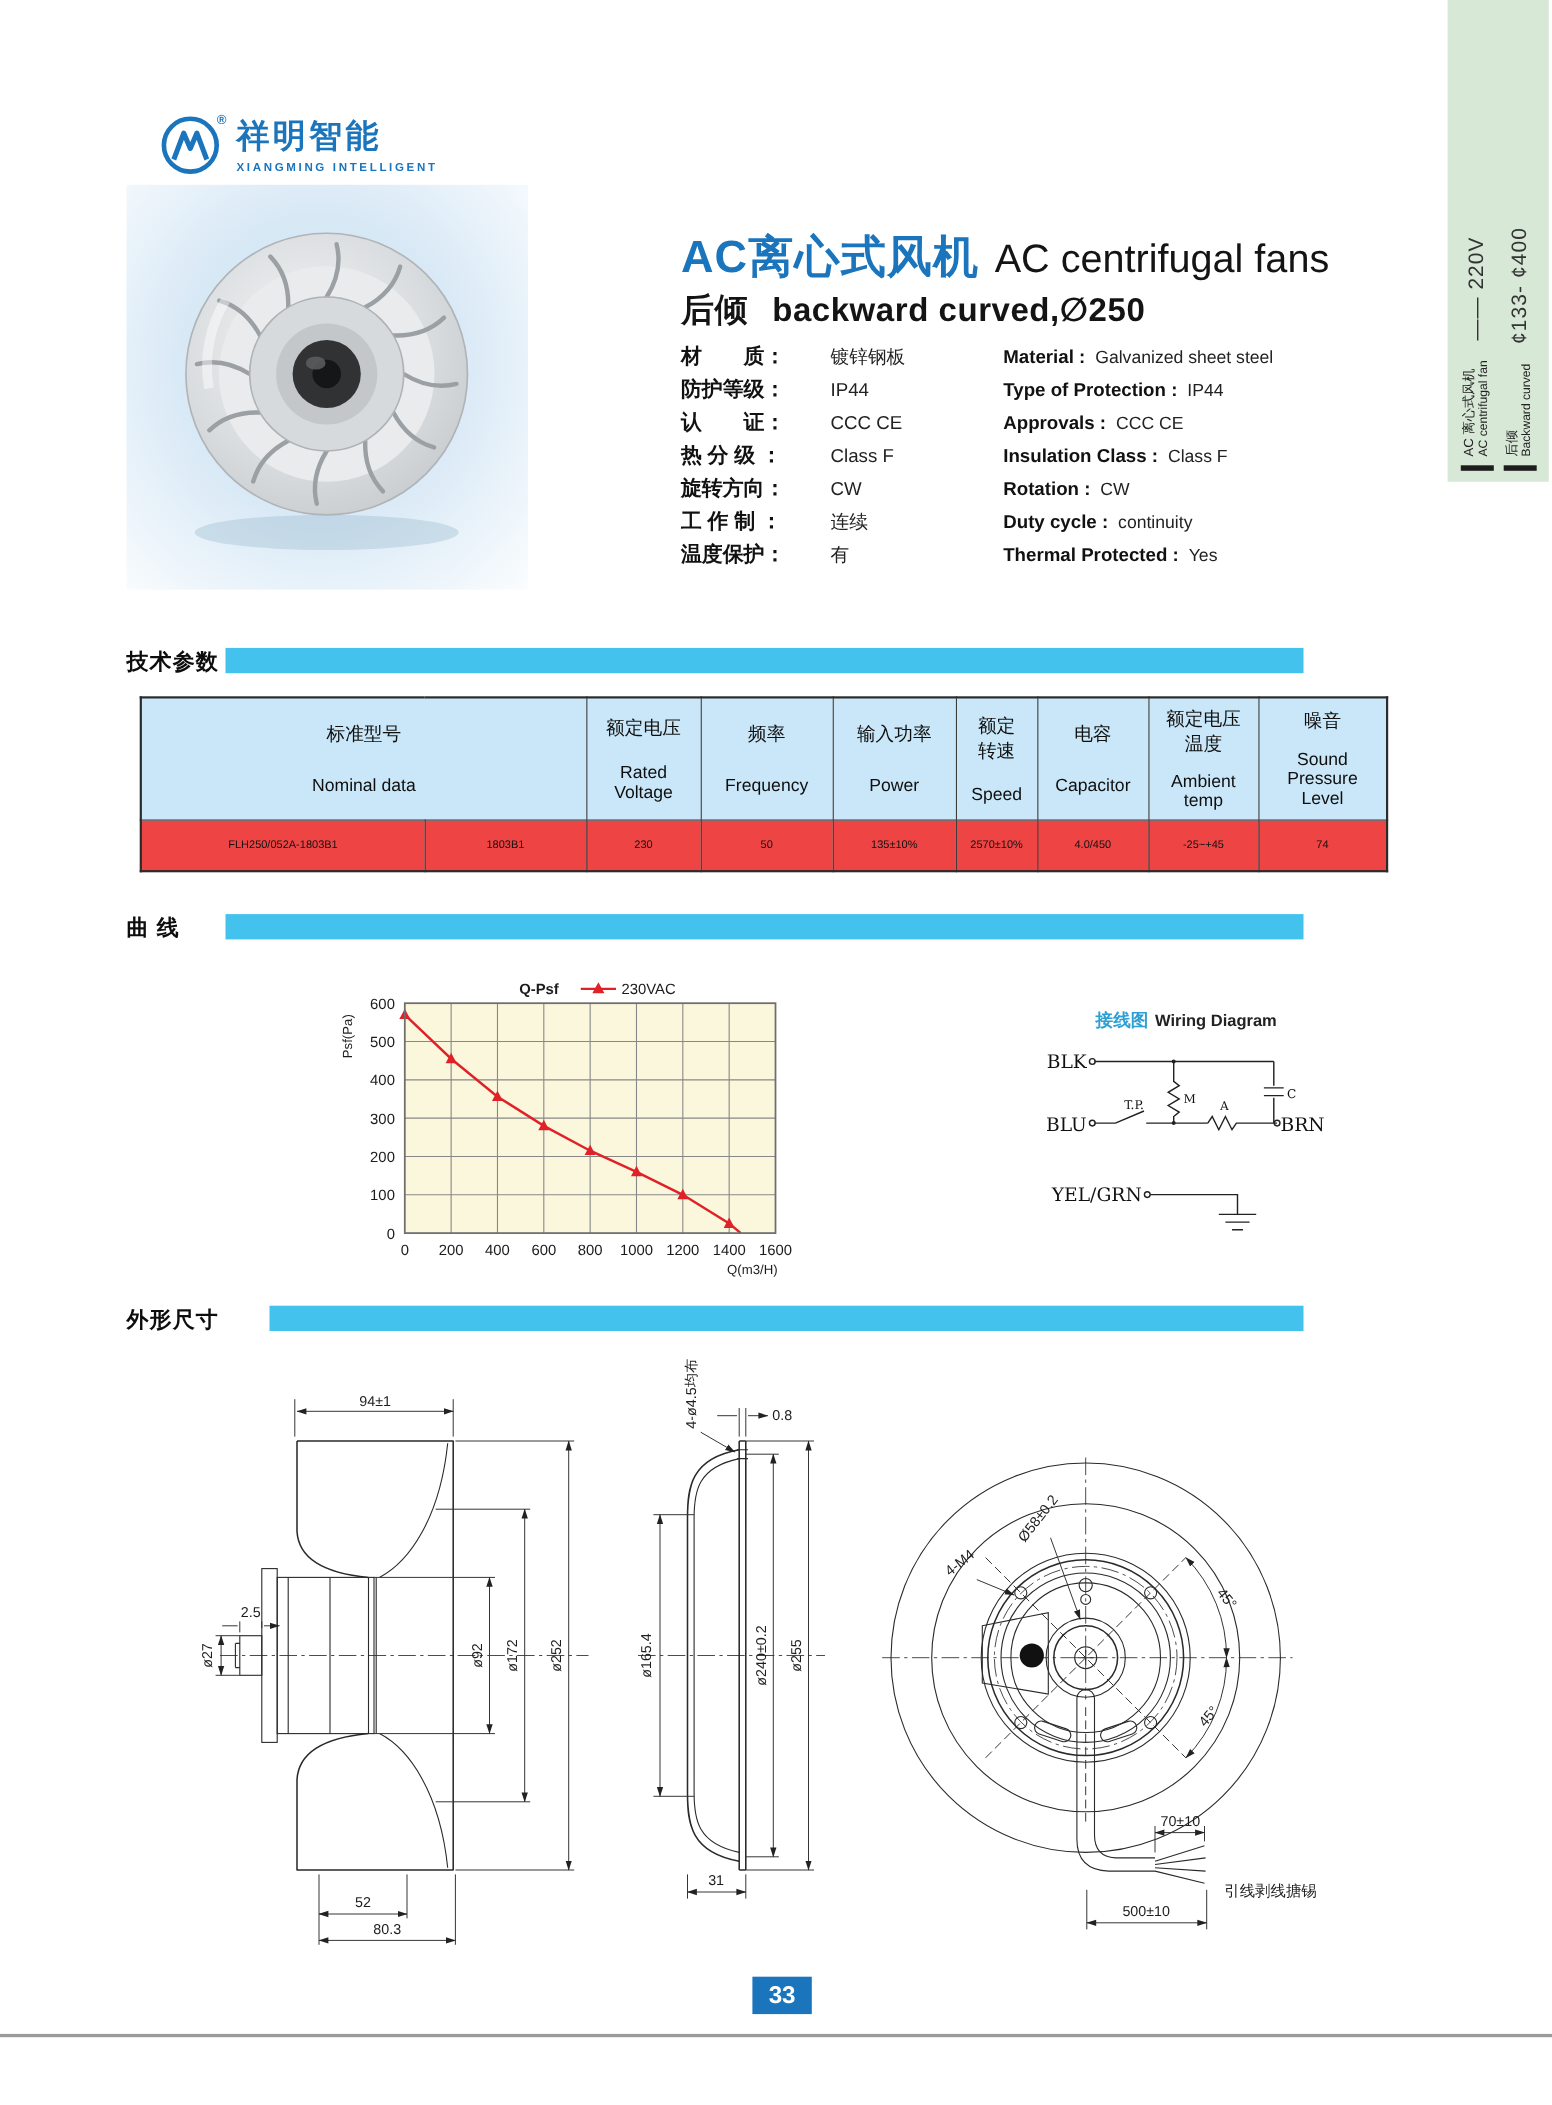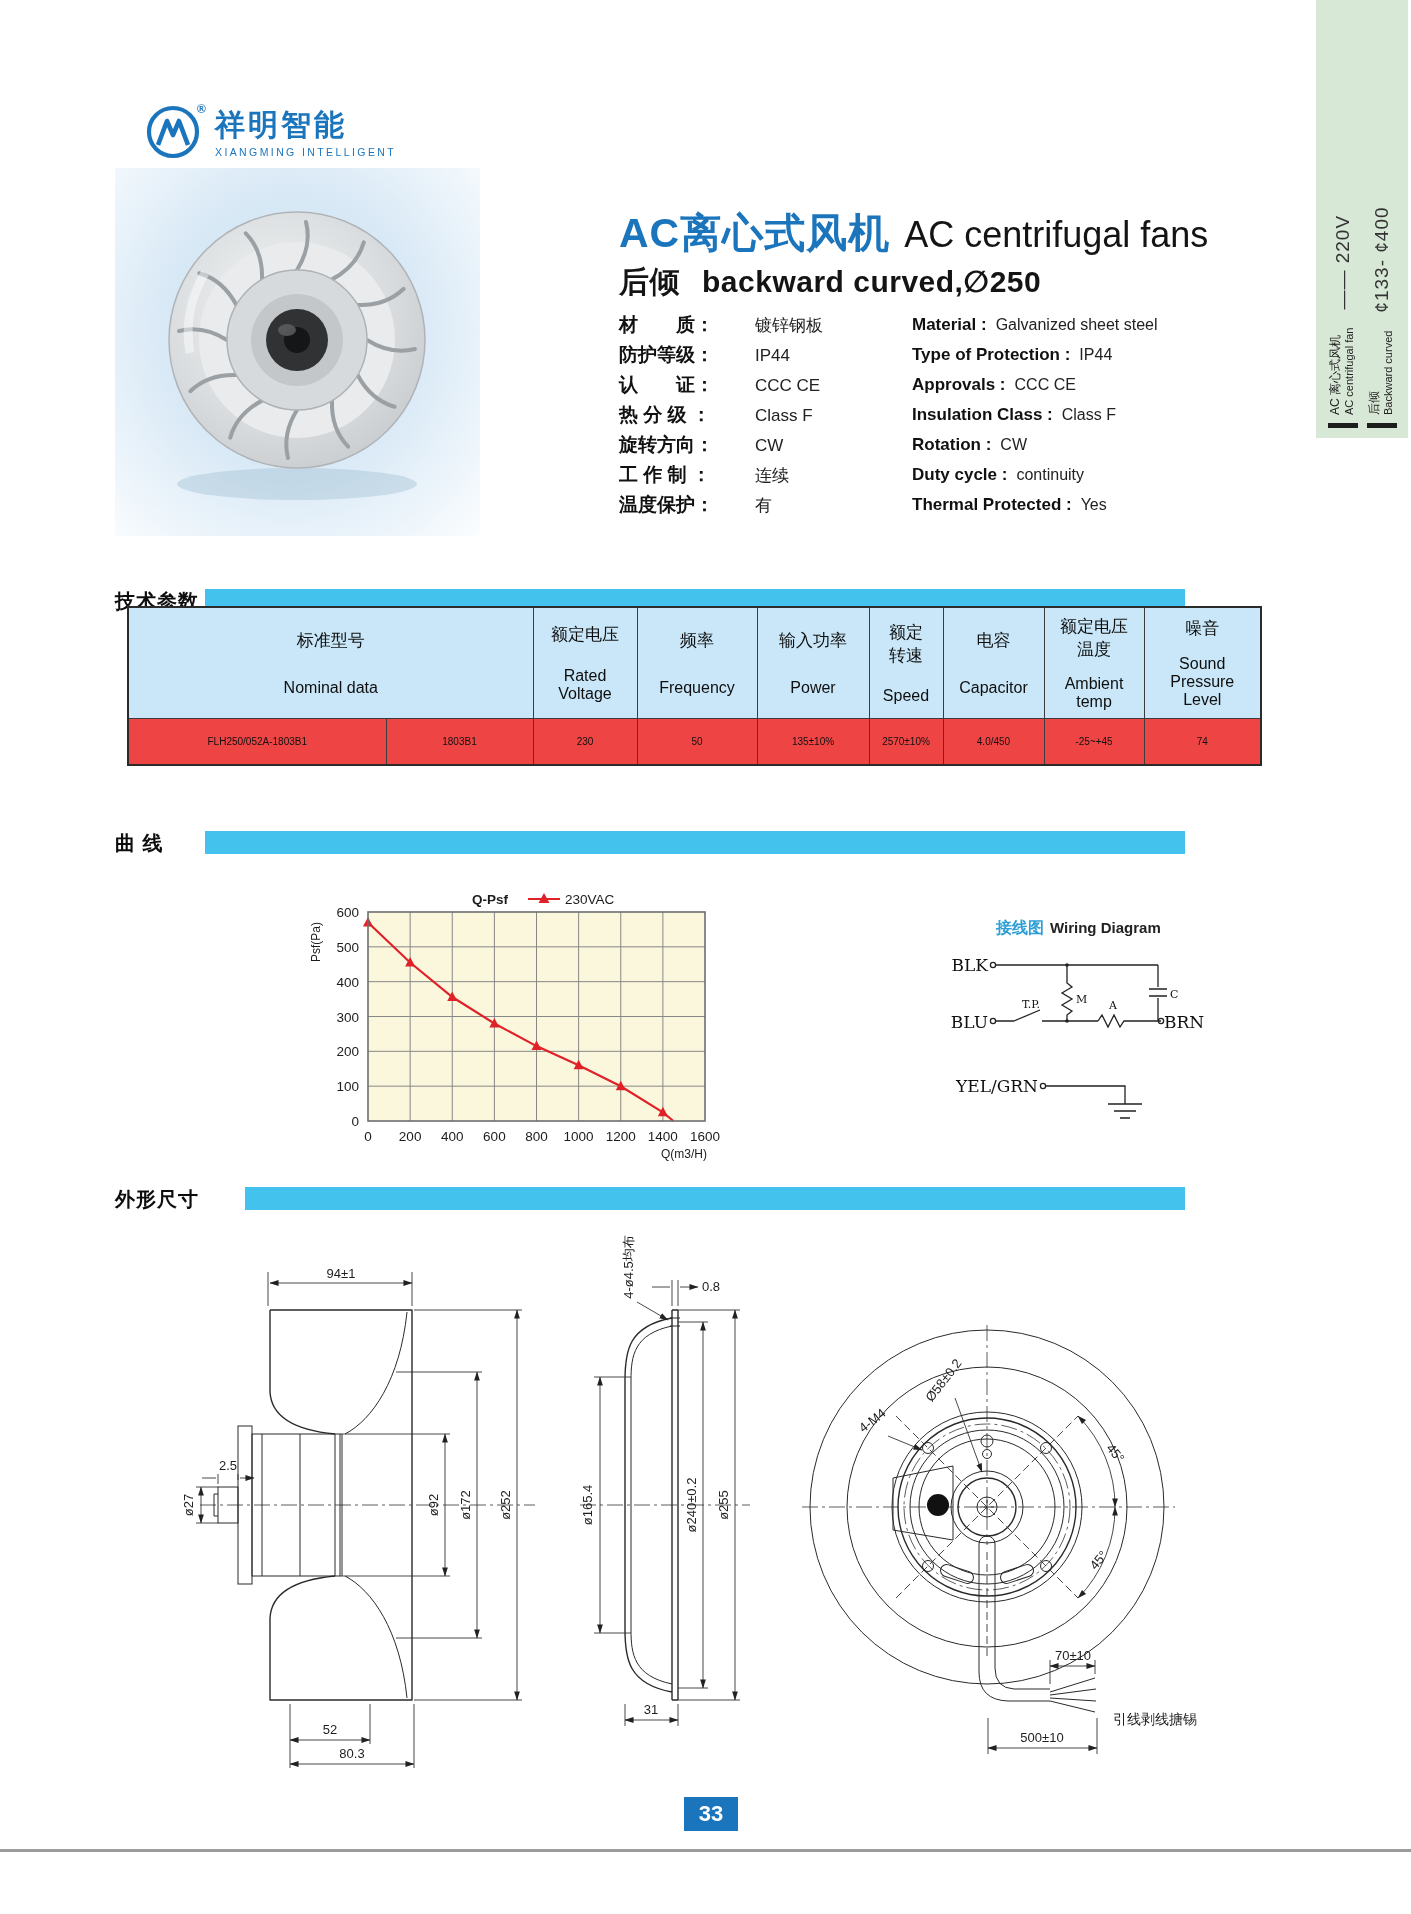--- a/index.html
+++ b/index.html
@@ -5,21 +5,21 @@
   html,body{margin:0;padding:0;background:#fff;}
   body{font-family:"Liberation Sans","DejaVu Sans",sans-serif;color:#1a1a1a;}
   .page{position:relative;width:1411px;height:1914px;background:#fff;overflow:hidden;}
   .abs{position:absolute;}
 
   
   .logo-wrap{position:absolute;left:145px;top:104px;display:flex;align-items:flex-start;}
   .logo-reg{position:absolute;left:52px;top:-2px;font-size:12px;color:#1b75bc;font-weight:bold;}
   .logo-text{margin-left:14px;margin-top:6px;}
   .logo-cn{font-size:30px;font-weight:bold;color:#1b75bc;letter-spacing:3px;line-height:1;}
-  .logo-en{font-size:10.5px;font-weight:normal;color:#1b75bc;letter-spacing:2.4px;margin-top:6px;}
+  .logo-en{font-size:10.5px;font-weight:bold;color:#1b75bc;letter-spacing:2.4px;margin-top:6px;}
 
   
   .photo{position:absolute;left:115px;top:168px;width:365px;height:368px;
     background:radial-gradient(ellipse at 48% 44%, #c8e0f2 0%, #d9e9f6 48%, #edf5fb 78%, #fbfdfe 100%);}
 
   
   .title1{position:absolute;left:619px;top:206px;white-space:nowrap;}
   .title1-cn{font-size:41px;font-weight:bold;color:#1b75bc;letter-spacing:1px;}
   .title1-en{font-size:36px;color:#141414;margin-left:14px;}
   .title2{position:absolute;left:619px;top:262px;font-size:30px;font-weight:bold;color:#141414;white-space:nowrap;letter-spacing:0.5px;}
@@ -42,21 +42,21 @@
   .side-bar{width:5px;height:30px;background:#1d1d1d;flex:0 0 auto;}
   .side-stack{display:flex;flex-direction:column;font-size:12px;line-height:1.22;color:#222;white-space:nowrap;}
   .side-en{font-size:11px;}
   .side-val{font-size:19px;color:#333;margin-left:10px;letter-spacing:1px;white-space:nowrap;}
 
   
   .sec-title{position:absolute;left:115px;font-size:20px;font-weight:bold;color:#0d0d0d;letter-spacing:1px;white-space:nowrap;}
   .sec-bar{position:absolute;height:23px;background:#44c2ee;}
 
   
-  .tech-table{position:absolute;left:127px;top:606px;border-collapse:collapse;table-layout:fixed;}
+  .tech-table{position:absolute;left:127px;top:633px;border-collapse:collapse;table-layout:fixed;}
   .tech-table td{border:1px solid #3c3c3c;text-align:center;vertical-align:middle;padding:0;}
   .tech-table{border:2px solid #2b2b2b;}
   .hd{background:#c9e7f8;}
   .h-cn{font-size:17px;color:#0f0f0f;white-space:pre-line;}
   .h-en{font-size:16px;color:#0f0f0f;white-space:pre-line;margin-top:6px;}
   .hcell{display:flex;flex-direction:column;justify-content:space-evenly;height:110px;}
   .sub{font-size:15.5px;color:#0f0f0f;height:33px;}
   .dat{font-size:10px;color:#111;height:45px;white-space:nowrap;background:#ef4444;}
 
   

